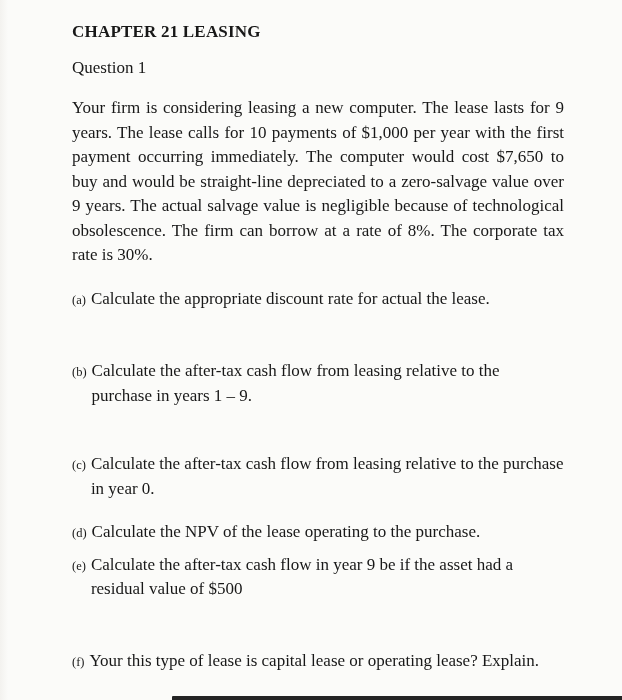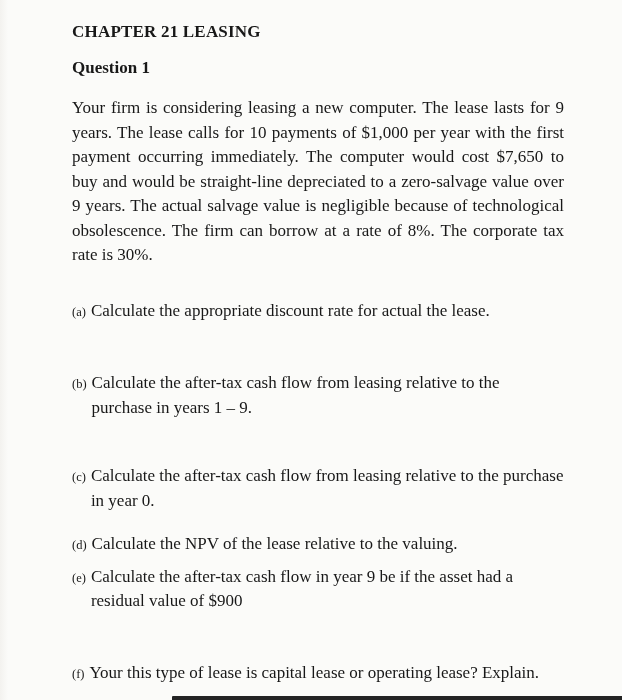--- a/index.html
+++ b/index.html
@@ -26,28 +26,28 @@
   h1.chapter-title {
     font-size: 17px;
     line-height: 24px;
     font-weight: bold;
     margin: 0 0 12px 0;
     letter-spacing: 0.2px;
   }
   h2.question-title {
     font-size: 17px;
     line-height: 24px;
-    font-weight: bold;
+    font-weight: normal;
     margin: 4px 0 16px 0;
   }
   p.intro {
     font-size: 17px;
     line-height: 24.5px;
     text-align: justify;
-    margin: 0 0 31px 0;
+    margin: 0 0 19px 0;
   }
   .item {
     display: flex;
     align-items: baseline;
     font-size: 17px;
     line-height: 24.5px;
   }
   .item .lbl {
     flex: 0 0 auto;
     font-size: 12.5px;
@@ -96,26 +96,26 @@
     <span class="txt">Calculate the after-tax cash flow from leasing relative to the purchase in years 1 – 9.</span>
   </div>
 
   <div class="item i-c">
     <span class="lbl">(c)</span>
     <span class="txt">Calculate the after-tax cash flow from leasing relative to the purchase in year 0.</span>
   </div>
 
   <div class="item i-d">
     <span class="lbl">(d)</span>
-    <span class="txt">Calculate the NPV of the lease relative to the valuing.</span>
+    <span class="txt">Calculate the NPV of the lease operating to the purchase.</span>
   </div>
 
   <div class="item i-e">
     <span class="lbl">(e)</span>
-    <span class="txt">Calculate the after-tax cash flow in year 9 be if the asset had a residual value of $900</span>
+    <span class="txt">Calculate the after-tax cash flow in year 9 be if the asset had a residual value of $500</span>
   </div>
 
   <div class="item i-f">
     <span class="lbl">(f)</span>
     <span class="txt">Your this type of lease is capital lease or operating lease? Explain.</span>
   </div>
 
   <div class="scan-line"></div>
 
 </div>

